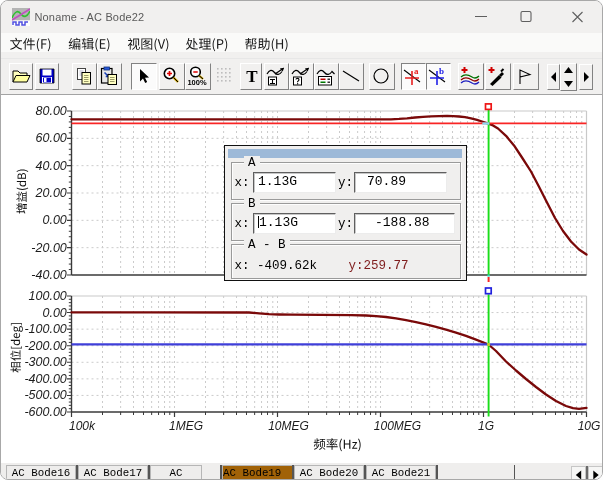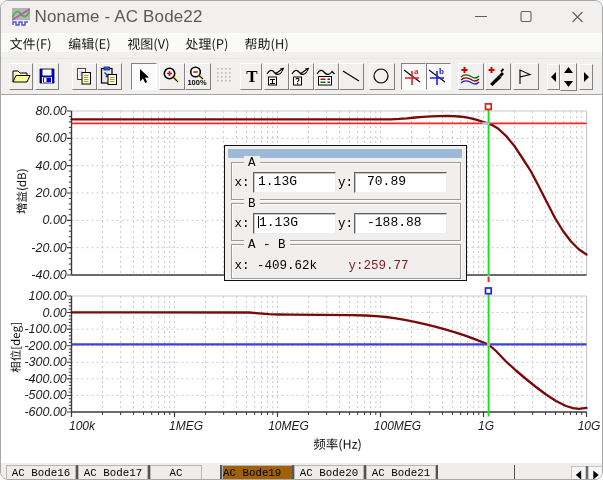--- a/index.html
+++ b/index.html
@@ -6,21 +6,21 @@
 </style></head><body>
 <div id="win">
  <div style="position:absolute;left:0;top:0;width:100%;height:32px;background:#f1f0ef">
    <svg width="18" height="18" viewBox="0 0 18 18" style="position:absolute;left:11px;top:7px">
 <rect x="0" y="0" width="18" height="12.5" fill="#b4b4b4"></rect>
 <rect x="0" y="12.5" width="18" height="5.5" fill="#fdfdfd"></rect>
 <path d="M0 10 C3 3 6 2 9 6 C12 10 15 9 18 3" fill="none" stroke="#30c030" stroke-width="1.6"></path>
 <path d="M0 12 L18 1" stroke="#c050c0" stroke-width="1.5"></path>
 <path d="M1 17 v-3 h3 v3 h3 v-3 h3 v3 h3 v-3 h3" fill="none" stroke="#5050e0" stroke-width="1.5"></path>
 </svg>
-   <div style="position:absolute;left:33.5px;top:0;height:32px;line-height:32px;font-size:17px;letter-spacing:0.15px;color:#5a5a5a">Noname - AC Bode22</div>
+   <div style="position:absolute;left:33.5px;top:0;height:32px;line-height:32px;font-size:11px;letter-spacing:0.15px;color:#5a5a5a">Noname - AC Bode22</div>
    <svg width="150" height="32" viewBox="0 0 150 32" style="position:absolute;right:3px;top:0">
 <line x1="26" y1="15.5" x2="38" y2="15.5" stroke="#5f5f5f" stroke-width="1.1"></line>
 <rect x="72" y="10.5" width="10" height="10" rx="1.5" fill="none" stroke="#5f5f5f" stroke-width="1.1"></rect>
 <path d="M123.5 11 l10 10 M133.5 11 l-10 10" stroke="#5f5f5f" stroke-width="1.1"></path>
 </svg>
  </div>
  <div style="position:absolute;left:0;top:32px;width:100%;height:19px;background:#fafaf9"></div>
  <svg width="603" height="56" viewBox="0 0 603 56" style="position:absolute;left:0;top:0">
       <path transform="translate(8.60,47.80) scale(0.013000,-0.013000)" d="M423 823C453 774 485 707 497 666L580 693C566 734 531 799 501 847ZM50 664V590H206C265 438 344 307 447 200C337 108 202 40 36 -7C51 -25 75 -60 83 -78C250 -24 389 48 502 146C615 46 751 -28 915 -73C928 -52 950 -20 967 -4C807 36 671 107 560 201C661 304 738 432 796 590H954V664ZM504 253C410 348 336 462 284 590H711C661 455 592 344 504 253Z" fill="#1a1a1a"></path>
       <path transform="translate(21.60,47.80) scale(0.013000,-0.013000)" d="M317 341V268H604V-80H679V268H953V341H679V562H909V635H679V828H604V635H470C483 680 494 728 504 775L432 790C409 659 367 530 309 447C327 438 359 420 373 409C400 451 425 504 446 562H604V341ZM268 836C214 685 126 535 32 437C45 420 67 381 75 363C107 397 137 437 167 480V-78H239V597C277 667 311 741 339 815Z" fill="#1a1a1a"></path>
@@ -523,21 +523,21 @@
         <div style="position:absolute;left:2.5px;top:13px;font:12.5px 'Liberation Mono';color:#000">x:</div>
         <div style="position:absolute;left:21px;top:8.5px;width:77px;height:18px;background:#fff;border:1px solid;border-color:#5f5f5f #ececec #ececec #5f5f5f;box-shadow:inset 1px 1px 0 rgba(95,95,95,0.35);padding:1px 0 0 4px;font:13px 'Liberation Mono';color:#000;white-space:nowrap">1.13G</div>
         <div style="position:absolute;left:106px;top:13px;font:12.5px 'Liberation Mono';color:#000">y:</div>
         <div style="position:absolute;left:122px;top:8.5px;width:79px;height:18px;background:#fff;border:1px solid;border-color:#5f5f5f #ececec #ececec #5f5f5f;box-shadow:inset 1px 1px 0 rgba(95,95,95,0.35);padding:1px 0 0 12px;font:13px 'Liberation Mono';color:#000;white-space:nowrap">70.89</div>
       </div>
 <div style="position:absolute;left:6.5px;top:57px;width:228px;height:36px;border:1px solid #9a9a9a;box-shadow:inset 1px 1px 0 #fdfdfd, 1px 1px 0 #fdfdfd">
         <div style="position:absolute;left:12px;top:-7px;background:#f0efee;padding:0 4px;font:12.5px 'Liberation Mono';color:#000">B</div>
         <div style="position:absolute;left:2.5px;top:13px;font:12.5px 'Liberation Mono';color:#000">x:</div>
         <div style="position:absolute;left:21px;top:9px;width:77px;height:18px;background:#fff;border:1px solid;border-color:#5f5f5f #ececec #ececec #5f5f5f;box-shadow:inset 1px 1px 0 rgba(95,95,95,0.35);padding:1px 0 0 4px;font:13px 'Liberation Mono';color:#000;white-space:nowrap"><span style="display:inline-block;width:1px;height:12px;background:#000;vertical-align:-2px"></span>1.13G</div>
         <div style="position:absolute;left:106px;top:13px;font:12.5px 'Liberation Mono';color:#000">y:</div>
-        <div style="position:absolute;left:122px;top:9px;width:79px;height:18px;background:#fff;border:1px solid;border-color:#5f5f5f #ececec #ececec #5f5f5f;box-shadow:inset 1px 1px 0 rgba(95,95,95,0.35);padding:1px 0 0 12px;font:13px 'Liberation Mono';color:#000;white-space:nowrap">-188.88</div>
+        <div style="position:absolute;left:122px;top:9px;width:79px;height:18px;background:#fff;border:1px solid;border-color:#5f5f5f #ececec #ececec #5f5f5f;box-shadow:inset 1px 1px 0 rgba(95,95,95,0.35);padding:1px 0 0 20px;font:13px 'Liberation Mono';color:#000;white-space:nowrap">-188.88</div>
       </div>
 <div style="position:absolute;left:6.5px;top:98px;width:228px;height:33px;border:1px solid #9a9a9a;box-shadow:inset 1px 1px 0 #fdfdfd, 1px 1px 0 #fdfdfd">
         <div style="position:absolute;left:12px;top:-7px;background:#f0efee;padding:0 4px;font:12.5px 'Liberation Mono';color:#000">A - B</div>
         <div style="position:absolute;left:2.5px;top:14px;font:12.5px 'Liberation Mono';color:#000">x: -409.62k</div>
         <div style="position:absolute;left:116.5px;top:14px;font:12.5px 'Liberation Mono';color:#7f1d1d">y:259.77</div>
       </div>
 </div>
  <div style="position:absolute;left:0;top:462px;width:100%;height:18px;background:#efeeed"></div>
  <div style="position:absolute;left:5px;top:463.5px;width:70px;height:14.5px;background:#eeedec;border:1px solid #b6b6b6;border-bottom:none;box-sizing:border-box;font:10.8px 'Liberation Mono';color:#000;text-align:center;line-height:15px">AC Bode16</div>
     <div style="position:absolute;left:75.2px;top:463.5px;width:1.4px;height:14px;background:#555"></div>

